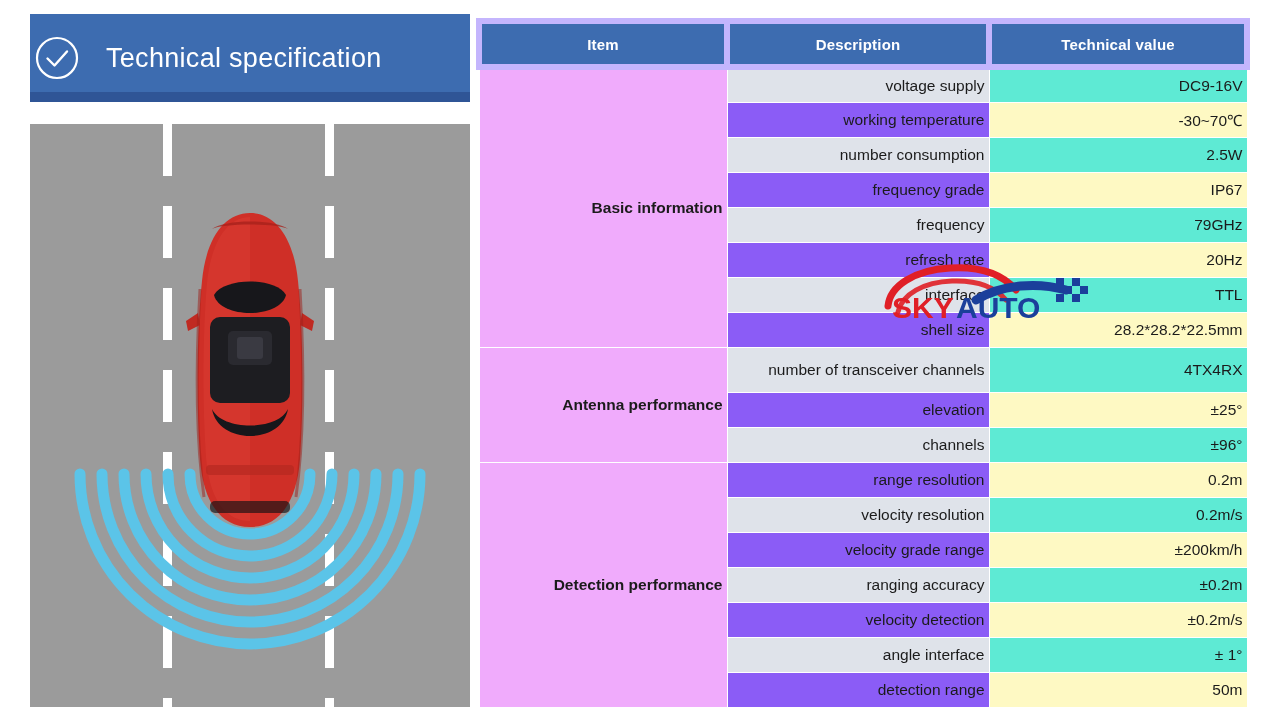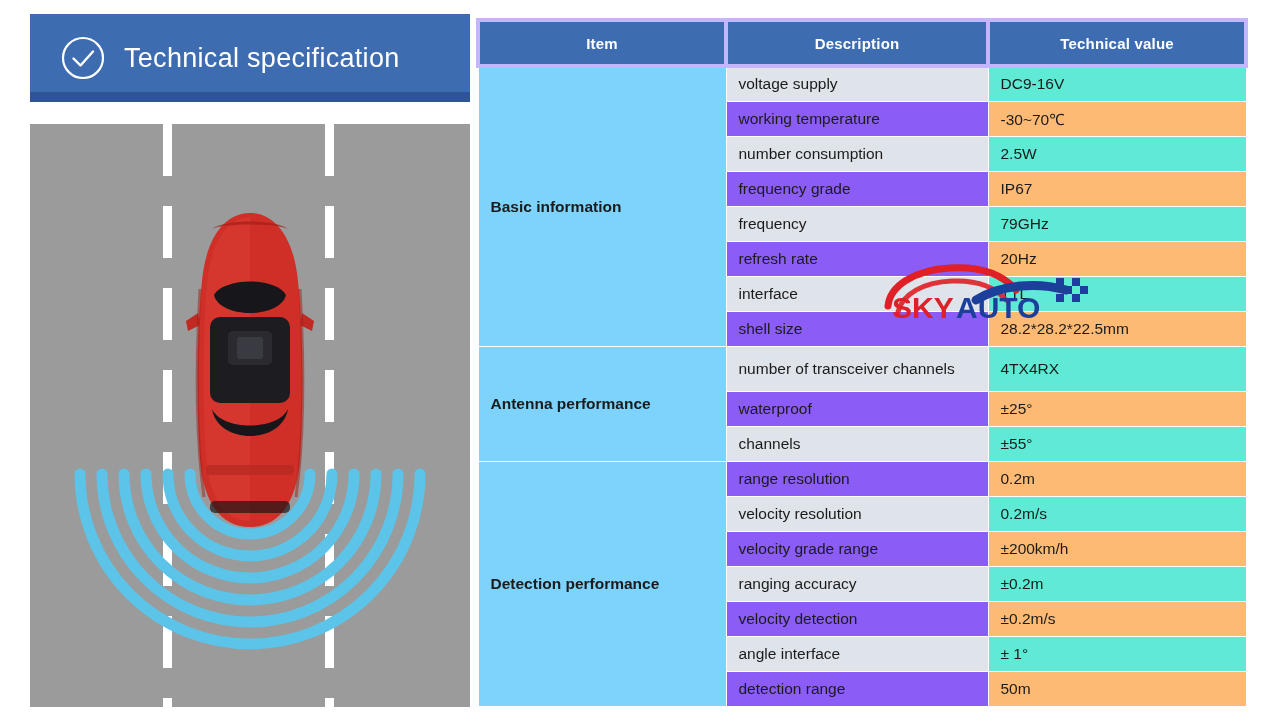--- a/index.html
+++ b/index.html
@@ -21,21 +21,22 @@
     position: absolute;
     left: 30px; top: 14px;
     width: 440px; height: 693px;
   }
   .title-bar {
     position: relative;
     width: 440px; height: 88px;
     background: #3d6cb0;
     display: flex;
     align-items: center;
-    padding-left: 30px;
+    padding-left: 4px;
+    gap: 8px;
   }
   .title-bar::after {
     content: "";
     position: absolute;
     left: 0; bottom: 0;
     width: 440px; height: 10px;
     background: #2f5596;
   }
   .check-icon {
     width: 46px; height: 46px;
@@ -91,43 +92,43 @@
   table.spec col.c1 { width: 248px; }
   table.spec col.c2 { width: 262px; }
   table.spec col.c3 { width: 258px; }
 
   table.spec th {
     background: #3d6cb0;
     color: #ffffff;
     font-size: 15px;
     font-weight: bold;
     height: 46px;
-    border: 4px solid #c4b5fd;
+    border: 6px solid #c4b5fd;
     text-align: center;
     letter-spacing: 0.2px;
   }
   table.spec td {
     border: 1px solid #ffffff;
-    text-align: left;
+    text-align: right;
     font-size: 15.5px;
     color: #1b1b1b;
     height: 35px;
-    padding: 2px 12px;
+    padding: 2px 4px;
   }
   td.group {
-    background: #7dd3fc;
+    background: #f0abfc;
     color: #ffffff;
     font-weight: bold;
     font-size: 15px;
     vertical-align: middle;
   }
   td.desc-a { background: #dfe3ea; }
   td.desc-b { background: #8b5cf6; }
   td.val-a  { background: #5eead4; }
-  td.val-b  { background: #fdba74; }
+  td.val-b  { background: #fef9c3; }
   td.two-line { line-height: 1.15; }
 
   
   .watermark {
     position: absolute;
     left: 880px; top: 260px;
     width: 230px; height: 70px;
     pointer-events: none;
   }
 </style>
@@ -268,26 +269,26 @@
           <td class="desc-b">shell size</td>
           <td class="val-b">28.2*28.2*22.5mm</td>
         </tr>
 
         <tr>
           <td class="group" rowspan="3">Antenna performance</td>
           <td class="desc-a two-line" style="height:45px">number of  transceiver channels</td>
           <td class="val-a" style="height:45px">4TX4RX</td>
         </tr>
         <tr>
-          <td class="desc-b">waterproof</td>
+          <td class="desc-b">elevation</td>
           <td class="val-b">±25°</td>
         </tr>
         <tr>
           <td class="desc-a">channels</td>
-          <td class="val-a">±55°</td>
+          <td class="val-a">±96°</td>
         </tr>
 
         <tr>
           <td class="group" rowspan="7">Detection performance</td>
           <td class="desc-b">range resolution</td>
           <td class="val-b">0.2m</td>
         </tr>
         <tr>
           <td class="desc-a">velocity resolution</td>
           <td class="val-a">0.2m/s</td>

